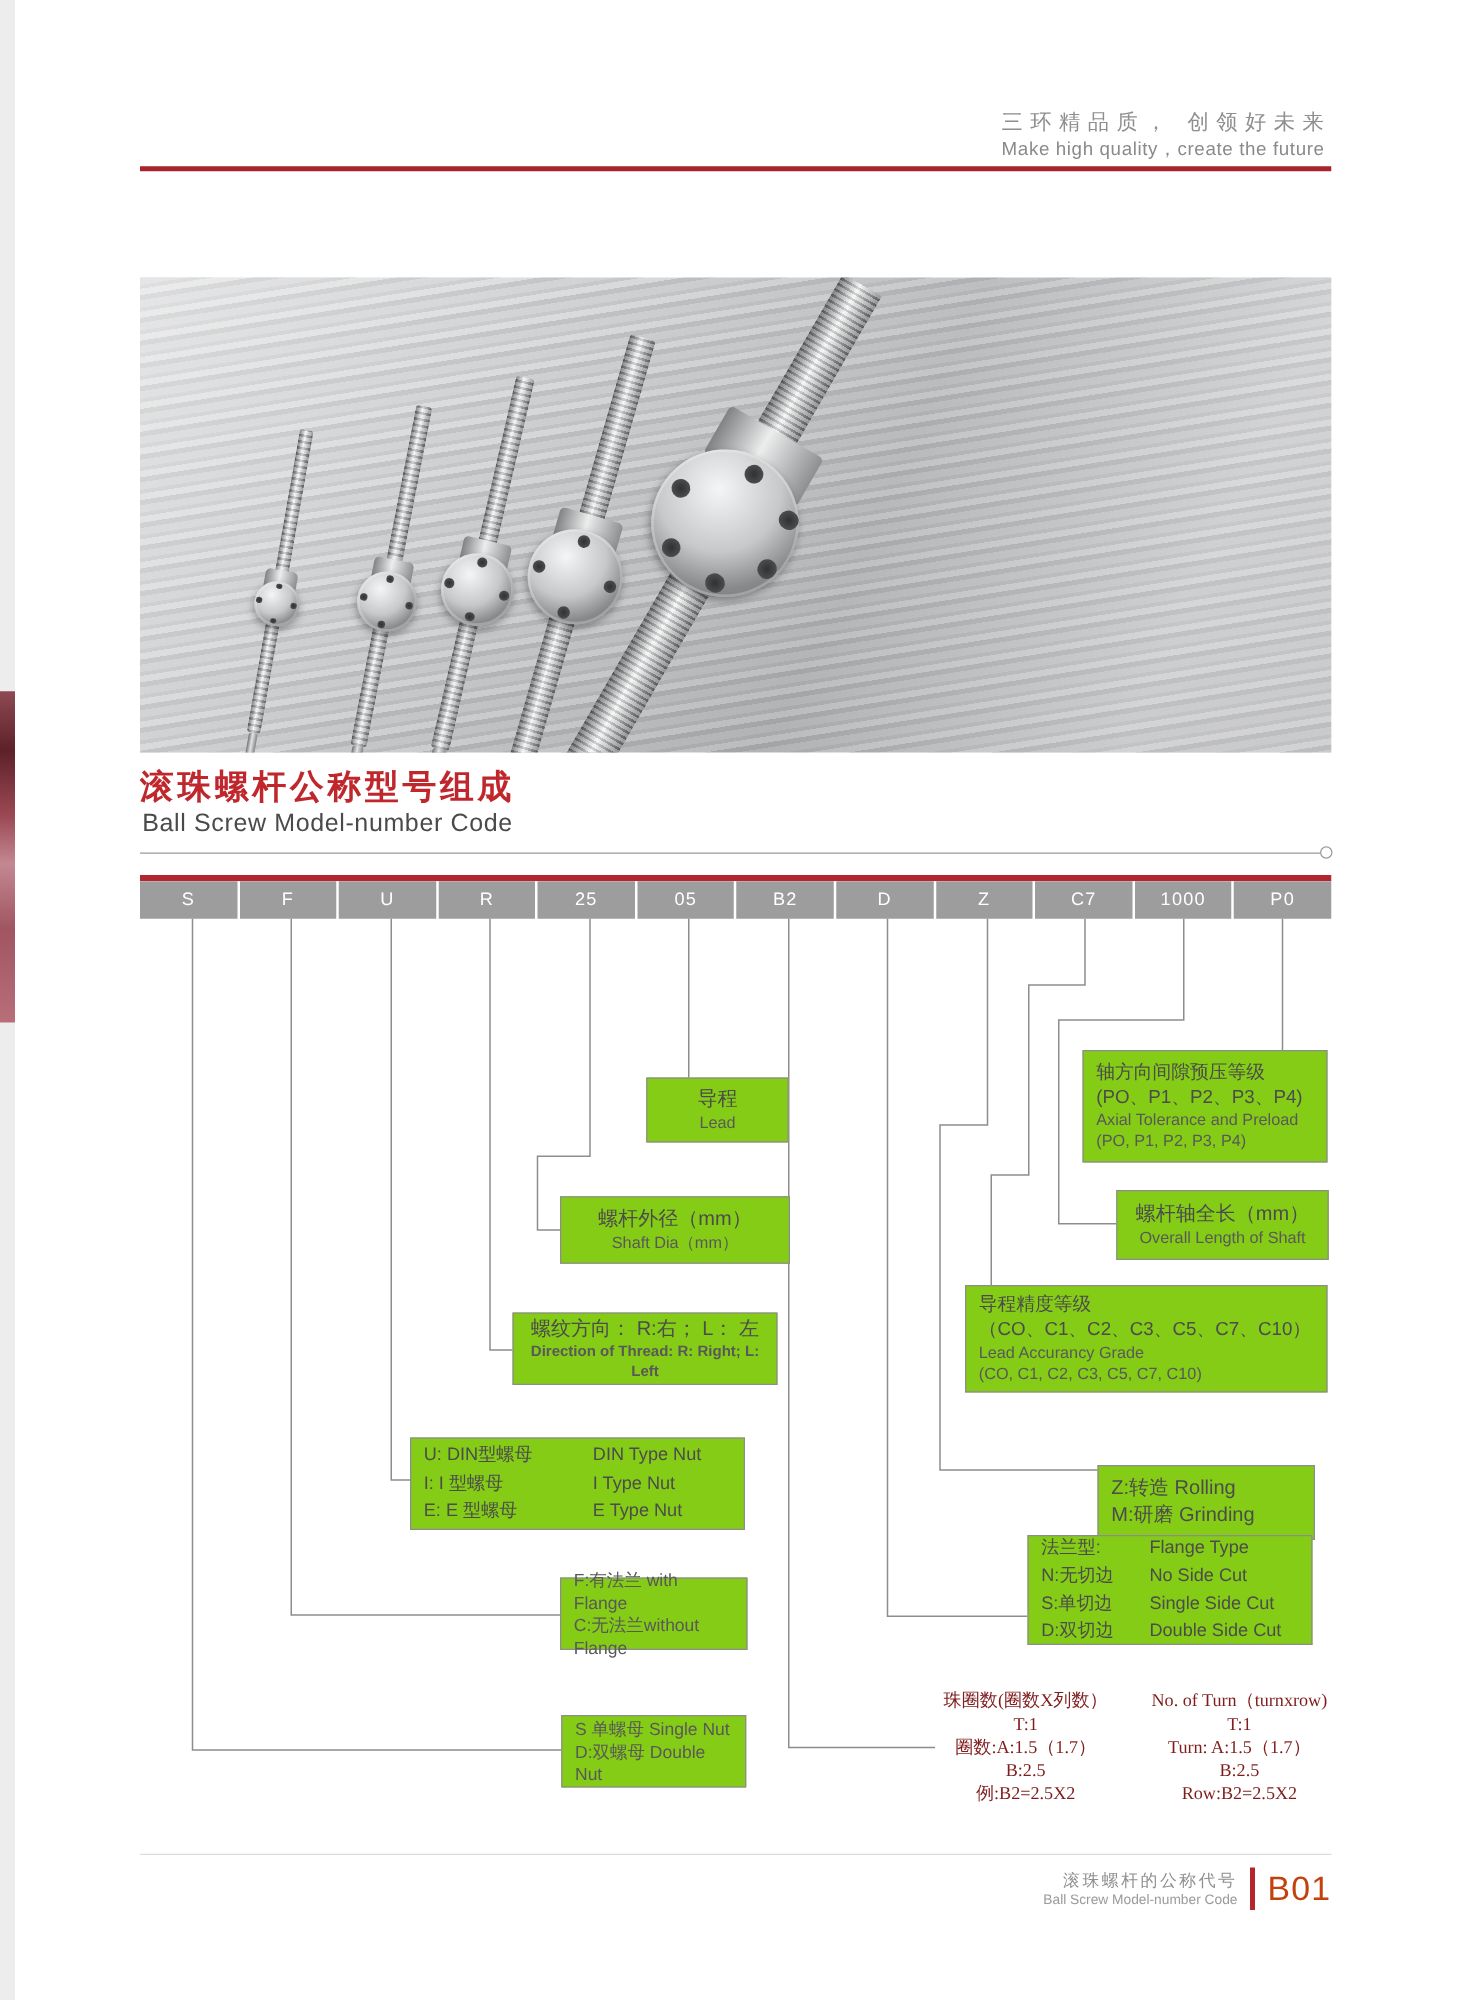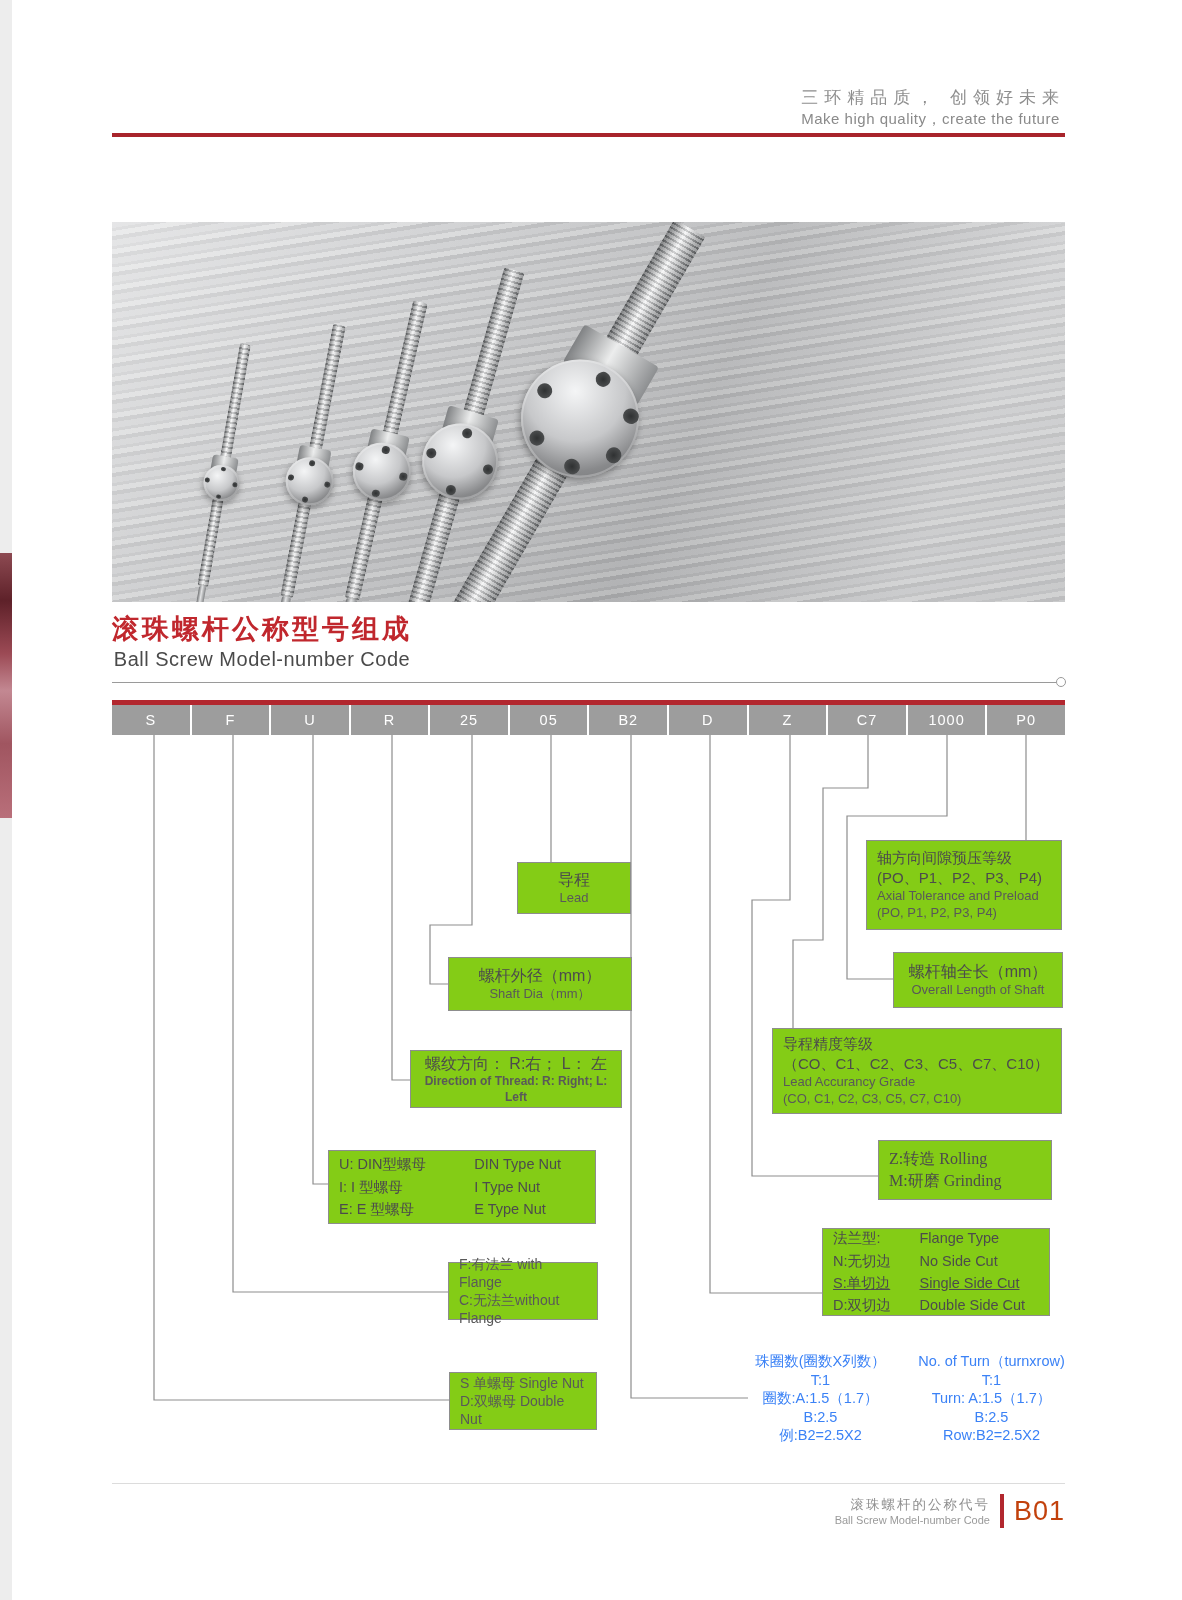--- a/index.html
+++ b/index.html
@@ -69,21 +69,21 @@
   .box { position:absolute; background:#84cc16; border:1px solid #8d8d8d; color:#4d4d4d; z-index:2;
     display:flex; flex-direction:column; justify-content:center; padding:4px 10px; }
   .center { text-align:center; }
   .cn { font-size:16px; line-height:1.35; color:#4c4c4c; }
   .en { font-size:13px; line-height:1.3; color:#595959; }
   .en-sm { font-size:12px; line-height:1.3; color:#595959;font-weight:bold; }
   .two-col { display:grid; grid-template-columns:55% 45%; }
   .two-col > span { font-size:14.5px; line-height:1.55; color:#4c4c4c; }
   .turns { position:absolute; left:745px; top:1352px; width:322px; z-index:2; display:flex; gap:20px; }
   .turn-col { flex:1; text-align:center; }
-  .turn-col div { font-size:14.5px; line-height:1.28; color:#3b82f6; }
+  .turn-col div { font-size:14.5px; line-height:1.28; color:#7f1d1d;font-family:Liberation Serif, serif; }
   
   .footer-rule { position:absolute; left:112px; top:1483px; width:953px; height:1px; background:#dcdcdc; }
   .footer { position:absolute; left:112px; top:1494px; width:953px; display:flex;
     justify-content:flex-end; align-items:center; gap:10px; }
   .footer-text { text-align:right; }
   .footer-cn { font-size:13.5px; color:#8f8f8f; letter-spacing:2px; line-height:17px; }
   .footer-en { font-size:11px; color:#9a9a9a; line-height:14px; }
   .footer-bar { width:4px; height:34px; background:#b2272e; }
   .footer-code { font-size:27px; color:#c2410c; letter-spacing:1px; }
 </style>
@@ -263,35 +263,35 @@
     <div class="en">Overall Length of Shaft</div>
   </div>
 
   <div class="box" style="left:772px;top:1028px;width:290px;height:86px;">
     <div class="cn" style="font-size:15px;">导程精度等级</div>
     <div class="cn" style="font-size:15px;">（CO、C1、C2、C3、C5、C7、C10）</div>
     <div class="en">Lead Accurancy Grade</div>
     <div class="en">(CO, C1, C2, C3, C5, C7, C10)</div>
   </div>
 
-  <div class="box" style="left:878px;top:1140px;width:174px;height:60px;font-family:Liberation Serif, serif;">
+  <div class="box" style="left:878px;top:1172px;width:174px;height:60px;">
     <div class="cn">Z:转造  Rolling</div>
     <div class="cn">M:研磨  Grinding</div>
   </div>
 
   <div class="box" style="left:822px;top:1228px;width:228px;height:88px;">
     <div class="two-col" style="grid-template-columns:42% 58%;">
       <span>法兰型:</span>
       <span>Flange Type</span>
     </div>
     <div class="two-col" style="grid-template-columns:42% 58%;">
       <span>N:无切边</span>
       <span>No Side Cut</span>
     </div>
-    <div class="two-col" style="grid-template-columns:42% 58%;text-decoration:underline;">
+    <div class="two-col" style="grid-template-columns:42% 58%;">
       <span>S:单切边</span>
       <span>Single Side Cut</span>
     </div>
     <div class="two-col" style="grid-template-columns:42% 58%;">
       <span>D:双切边</span>
       <span>Double Side Cut</span>
     </div>
   </div>
 
   <div class="turns">

